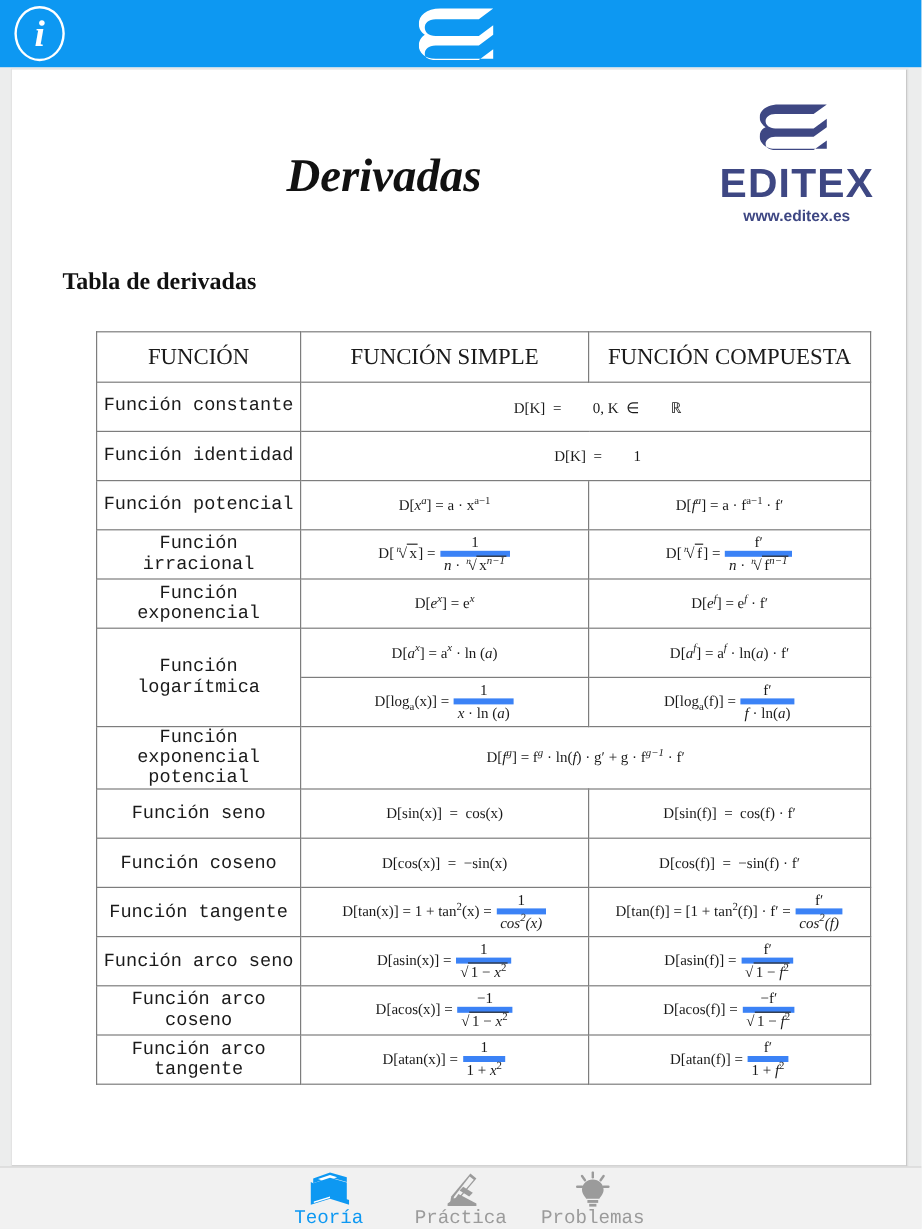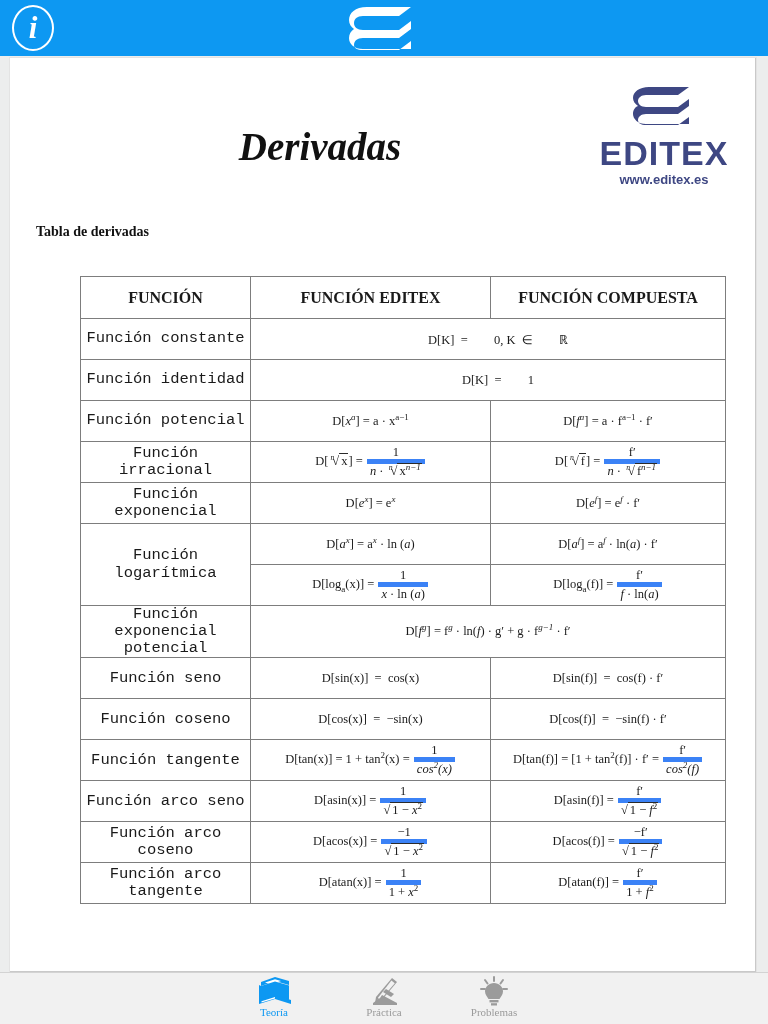--- a/index.html
+++ b/index.html
@@ -73,22 +73,22 @@
   }
 
   
   #doc-title {
     position: absolute; left: 0; top: 66px;
     width: 620px; text-align: center;
     font-size: 39px; font-weight: bold; font-style: italic;
     color: #111;
   }
   #section-title {
-    position: absolute; left: 26px; top: 166px;
-    font-size: 14px; font-weight: bold;
+    position: absolute; left: 42px; top: 166px;
+    font-size: 20px; font-weight: bold;
     color: #111;
   }
 
   
   #tbl-wrap { position: absolute; left: 70px; top: 218px; width: 645px; }
   table {
     border-collapse: collapse;
     width: 645px;
     table-layout: fixed;
   }
@@ -97,22 +97,22 @@
   col.c3 { width: 235px; }
   th, td {
     border: 1px solid #7d7d7d;
     padding: 0 4px;
     text-align: center;
     vertical-align: middle;
     color: #1a1a1a;
   }
   thead th {
     height: 42px;
-    font-size: 16px;
-    font-weight: bold;
+    font-size: 19px;
+    font-weight: normal;
   }
   td.name {
     font-size: 15.5px;
     height: 41px;
     line-height: 1.1;
     font-family: Liberation Mono, monospace;
   }
   td.formula {
     font-size: 12.5px;
     height: 41px;
@@ -160,22 +160,22 @@
   }
   .tab {
     width: 110px; height: 52px;
     display: flex; flex-direction: column;
     align-items: center; justify-content: flex-start;
     padding-top: 3px;
     cursor: pointer;
   }
   .tab .ic { height: 30px; display: block; }
   .tab .lb {
-    font-family: Liberation Serif, serif;
-    font-size: 11px;
+    font-family: Liberation Mono, monospace;
+    font-size: 16px;
     margin-top: 1px;
     color: #9b9b9b;
     line-height: 1;
   }
   .tab.active .lb { color: #0d98f2; }
 </style>
 </head>
 <body>
 
 <div id="topbar">
@@ -205,21 +205,21 @@
   <div id="tbl-wrap">
     <table>
       <colgroup>
           <col class="c1">
           <col class="c2">
           <col class="c3">
         </colgroup>
       <thead>
         <tr>
           <th>FUNCIÓN</th>
-          <th>FUNCIÓN EDITEX</th>
+          <th>FUNCIÓN SIMPLE</th>
           <th>FUNCIÓN COMPUESTA</th>
         </tr>
       </thead>
       <tbody>
 
         <tr>
           <td class="name">Función constante</td>
           <td class="formula" colspan="2">
             <span class="mrm">D[K]</span> &nbsp;=&nbsp; <span class="mrm">0, K</span> &nbsp;∈&nbsp; <span class="mrm">ℝ</span>
           </td>

